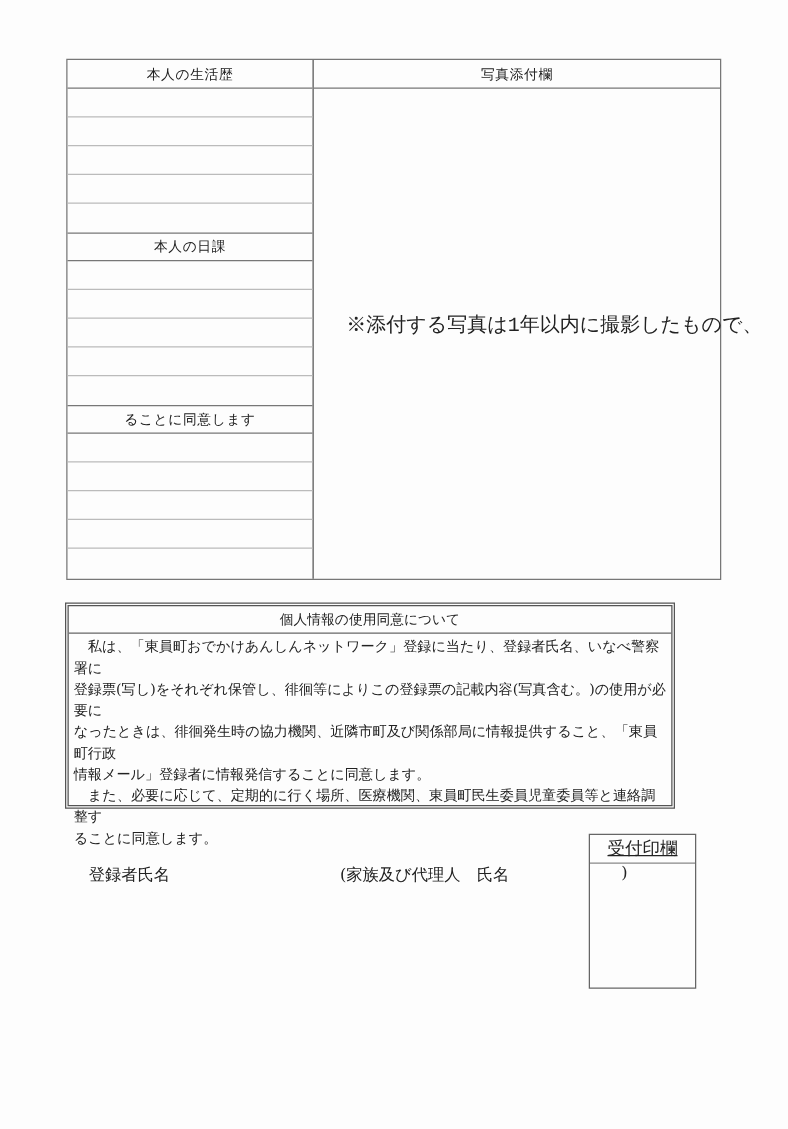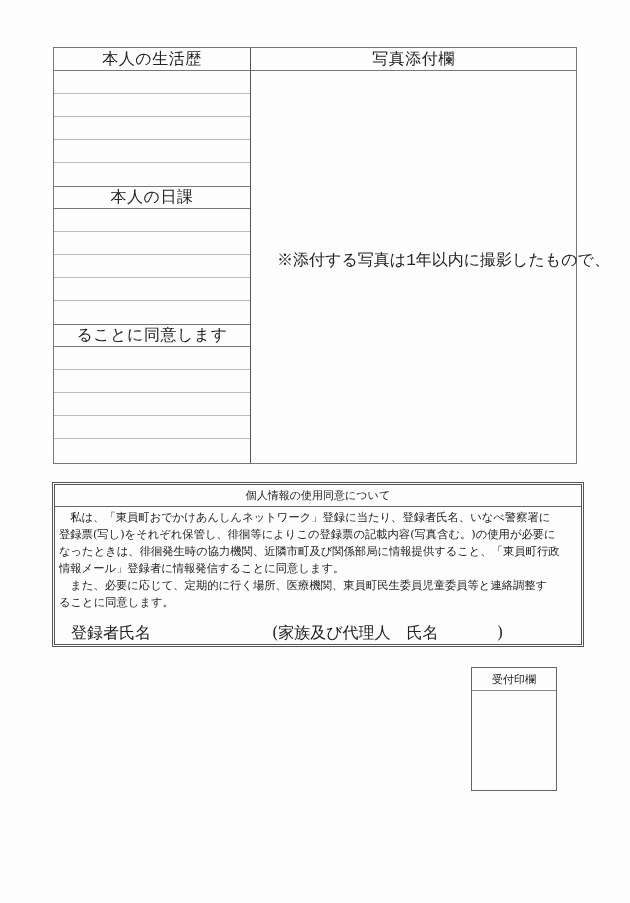--- a/index.html
+++ b/index.html
@@ -2,39 +2,39 @@
 <html><head>
   <meta charset="utf-8">
   <style>
     * { box-sizing: border-box; margin: 0; padding: 0; }
     html, body { width: 630px; height: 903px; background: #fdfdfd; }
     body { position: relative; font-family: "DejaVu Serif", "Liberation Serif", serif; color: #222; font-size: 11px; }
 
     .main-table { position: absolute; left: 53px; top: 47px; width: 524px; height: 417px; border: 1px solid #777; display: flex; }
     .left-col { width: 197px; border-right: 1px solid #555; display: flex; flex-direction: column; }
     .right-col { flex: 1; display: flex; flex-direction: column; font-family: Liberation Mono, monospace; }
-    .hdr { height: 23px; border-bottom: 1px solid #777; display: flex; align-items: center; justify-content: center; font-size: 16px; letter-spacing: 0.5px; }
+    .hdr { height: 23px; border-bottom: 1px solid #777; display: flex; align-items: center; justify-content: center; font-size: 11px; letter-spacing: 0.5px; }
     .left-col .hdr.mid { border-top: 1px solid #777; }
     .row { height: 23px; border-bottom: 1px solid #bbb; }
     .row.last { border-bottom: none; }
     .row.pre-hdr { border-bottom: none; }
     .photo-area { flex: 1; position: relative; }
     .photo-note { position: absolute; left: 26px; top: 183px; font-size: 16px; line-height: 15px; white-space: pre; }
 
-    .consent { position: absolute; left: 52px; top: 482px; width: 532px; height: 165px; border: 3px double #555; }
+    .consent { position: absolute; left: 52px; top: 482px; width: 488px; height: 165px; border: 3px double #555; }
     .consent-title { height: 22px; border-bottom: 1px solid #666; display: flex; align-items: center; justify-content: center; font-size: 11px; }
     .consent-body { padding: 2px 3px 0 4px; font-size: 11.3px; line-height: 17px; }
     .consent-body p { margin: 0; }
-    .sign-line { position: relative; height: 17px; margin-top: 12px; font-size: 16px; }
+    .sign-line { position: relative; height: 17px; margin-top: 12px; font-size: 13px; }
     .sign-label { position: absolute; left: 16px; }
     .sign-agent { position: absolute; left: 217px; }
     .sign-close { position: absolute; left: 442px; }
 
     .stamp { position: absolute; left: 471px; top: 667px; width: 86px; height: 124px; border: 1px solid #666; }
-    .stamp-hdr { height: 23px; border-bottom: 1px solid #888; display: flex; align-items: center; justify-content: center; font-size: 11px; }
+    .stamp-hdr { height: 23px; border-bottom: 1px solid #888; display: flex; align-items: center; justify-content: center; font-size: 14px; text-decoration: underline; }
   </style>
 </head>
 <body>
 
 <div class="main-table">
   <div class="left-col">
     <div class="hdr">本人の生活歴</div>
     <div class="row"></div>
     <div class="row"></div>
     <div class="row"></div>

